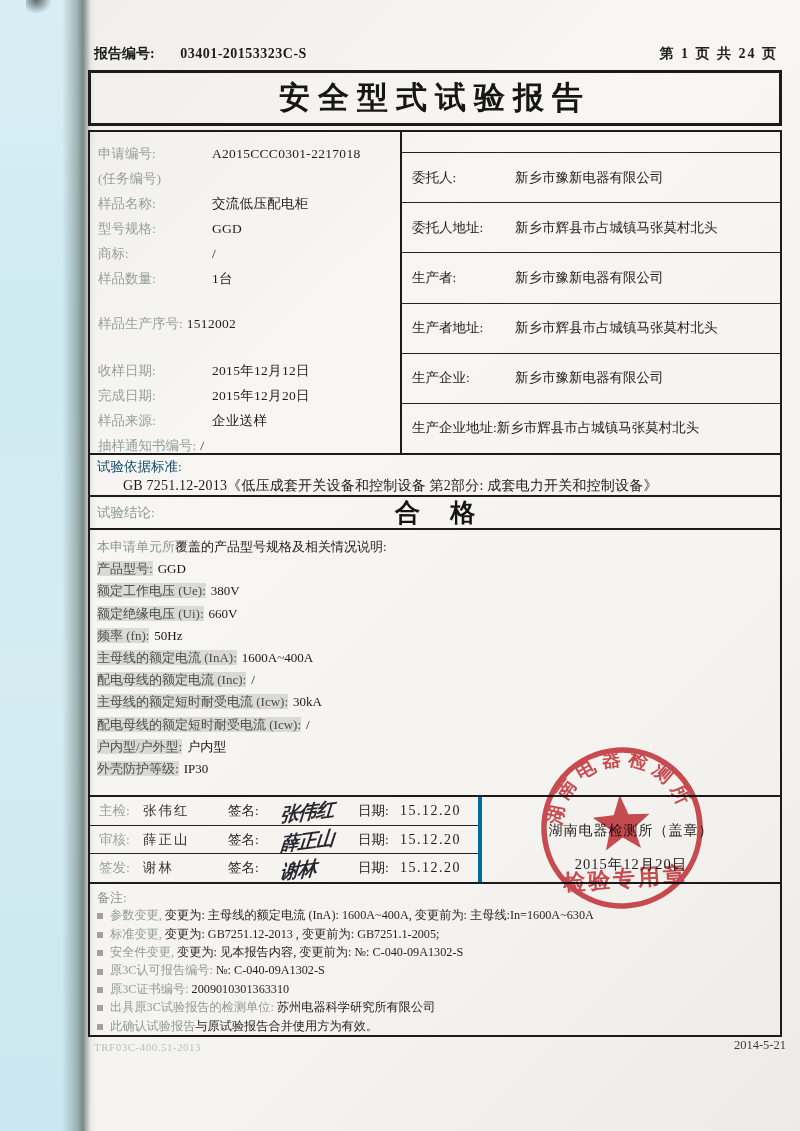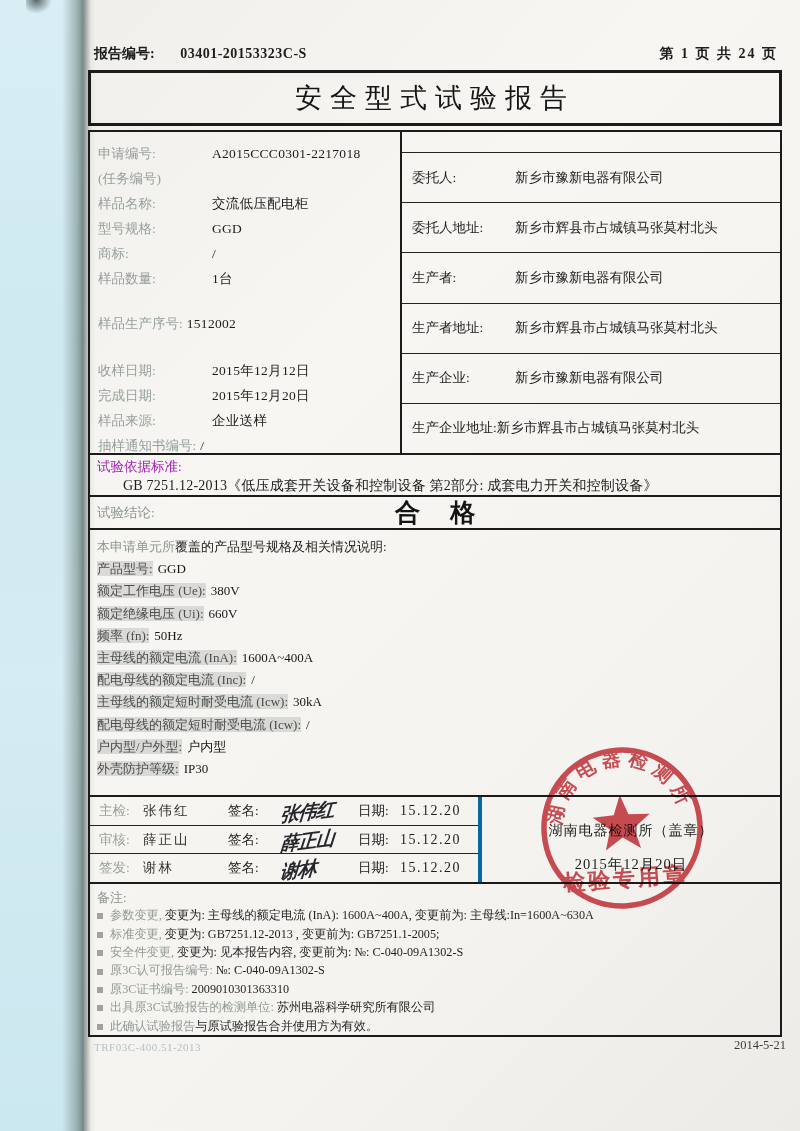--- a/index.html
+++ b/index.html
@@ -19,21 +19,21 @@
 
   .page { position:absolute; left:88px; top:0; width:712px; height:1131px; }
 
   .hdr { position:absolute; top:45px; left:6px; width:688px; height:24px; font-size:14px; }
   .hdr .lab { font-weight:600; }
   .hdr .val { margin-left:22px; letter-spacing:.5px; font-weight:600; }
   .hdr .pageinfo { position:absolute; right:4px; top:0; font-weight:600; letter-spacing:2px; }
 
   .title-box { position:absolute; top:70px; left:0; width:694px; height:56px;
     border:3px solid #1b1b19; display:flex; align-items:center; justify-content:center; }
-  .title-box h1 { font-size:27px; font-weight:400; letter-spacing:8px; color:#161614; }
+  .title-box h1 { font-size:31px; font-weight:700; letter-spacing:8px; color:#161614; }
 
   .tbl { position:absolute; top:130px; left:0; width:694px; height:907px;
     border:2px solid #1b1b19; display:flex; flex-direction:column; font-size:13.5px; }
   .sec { border-bottom:2px solid #1b1b19; position:relative; }
   .sec:last-child { border-bottom:none; }
 
   
   .top-block { height:323px; display:flex; }
   .col-l { width:312px; border-right:2px solid #1b1b19; padding:9px 8px 0 8px; }
   .row-f { display:flex; line-height:25px; white-space:nowrap; }
@@ -43,21 +43,21 @@
   .gap1 { height:20px; } .gap2 { height:22px; }
   .col-r { flex:1; display:flex; flex-direction:column; }
   .col-r .spacer { height:21px; border-bottom:1.5px solid #23231f; }
   .col-r .rrow { flex:1; display:flex; align-items:center; padding-left:10px;
     border-bottom:1.5px solid #23231f; white-space:nowrap; }
   .col-r .rrow:last-child { border-bottom:none; }
   .col-r .rlbl { min-width:103px; }
 
   
   .std { height:45px; padding:3px 0 0 7px; }
-  .std .slbl { color:#a21caf; }
+  .std .slbl { color:#0c4a6e; }
   .std .stext { padding-left:26px; font-size:14px; letter-spacing:.2px; white-space:nowrap; margin-top:1px; }
 
   
   .concl { height:37px; display:flex; align-items:center; }
   .concl .slbl { color:#8d968f; padding-left:7px; }
   .concl .cval { position:absolute; left:0; width:100%; text-align:center;
     font-size:25px; font-weight:700; letter-spacing:12px; text-indent:12px; color:#141412; }
 
   
   .cov { height:300px; padding:6px 0 0 7px; font-size:13px; }

